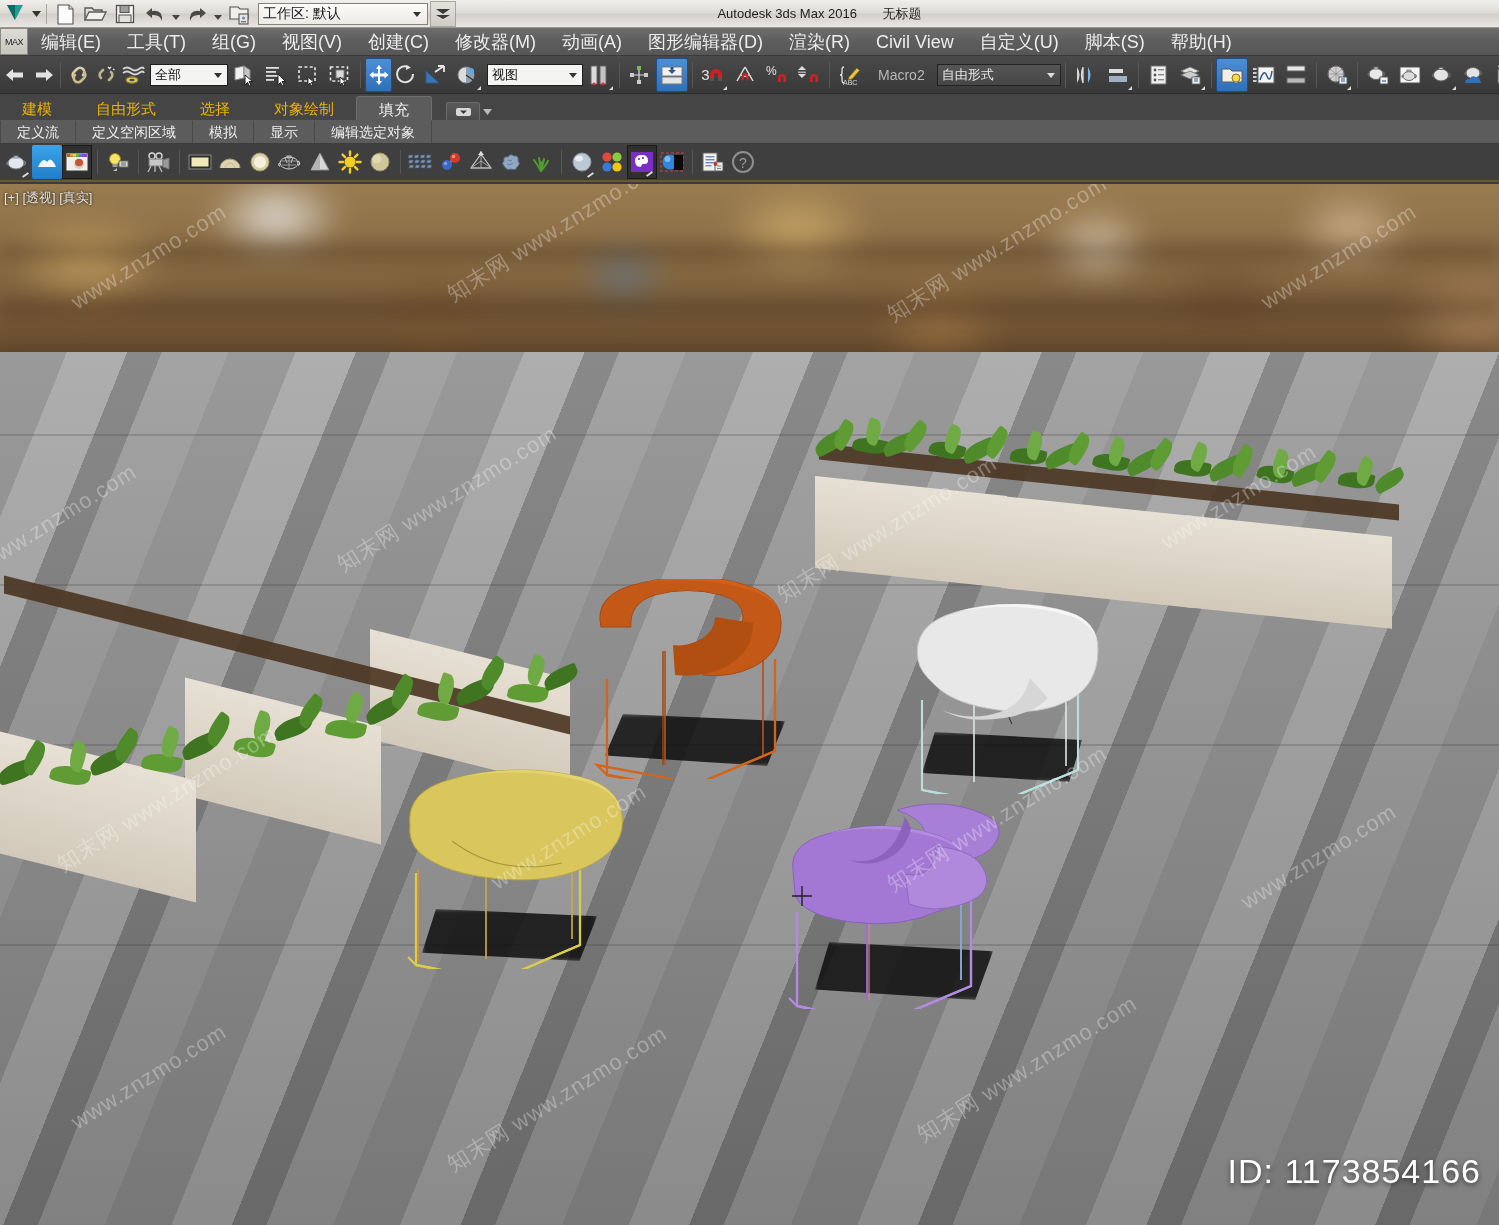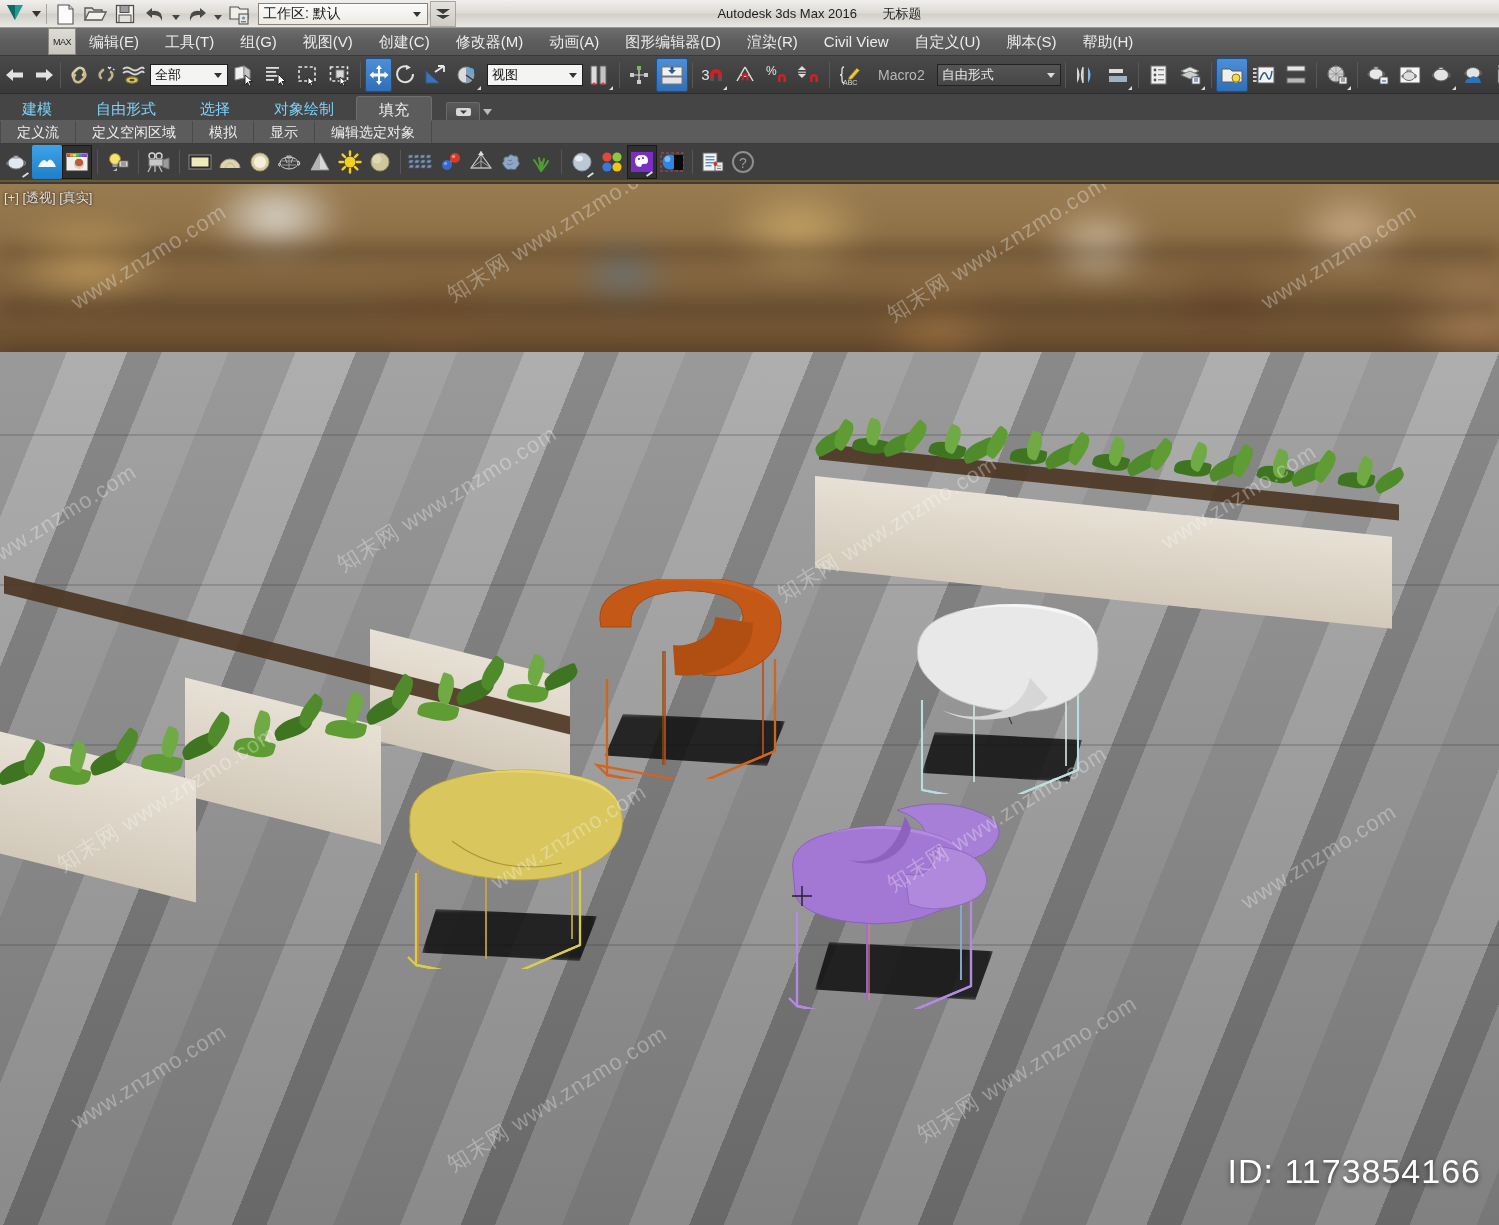--- a/index.html
+++ b/index.html
@@ -36,25 +36,25 @@
     align-items:center;justify-content:center;gap:1px;
     background:linear-gradient(180deg,#e4e2dd,#cfccc5);border:1px solid #aaa69e;}
   .apptitle{position:absolute;left:0;top:0;width:1499px;height:28px;
     text-align:center;line-height:28px;font-size:13px;color:#1d1d1d;
     pointer-events:none;padding-left:140px;}
   .apptitle .untitled{margin-left:22px;}
 
   
   .menubar{position:absolute;left:0;top:28px;width:1499px;height:28px;
     background:linear-gradient(180deg,#6e6e6e 0%,#5d5d5d 50%,#565656 100%);
-    border-bottom:1px solid #3a3a3a;display:flex;align-items:center;padding-left:48px;}
+    border-bottom:1px solid #3a3a3a;display:flex;align-items:center;}
   .maxtab{width:28px;height:27px;background:linear-gradient(180deg,#dedcd7,#c8c5be);
     border:1px solid #8d8a82;display:flex;align-items:center;justify-content:center;
     font-size:9px;color:#222;letter-spacing:-0.5px;}
-  .menu-item{padding:0 13px;height:28px;line-height:28px;font-size:15px;color:#ececec;
+  .menu-item{padding:0 13px;height:28px;line-height:28px;font-size:18px;color:#ececec;
     white-space:nowrap;}
 
   
   .toolbar{position:absolute;left:0;top:56px;width:1499px;height:38px;
     background:linear-gradient(180deg,#4a4a4a 0%,#414141 50%,#393939 100%);
     border-bottom:1px solid #2c2c2c;display:flex;align-items:center;padding-left:2px;}
   .tb{width:27px;height:34px;display:flex;align-items:center;justify-content:center;
     position:relative;flex:0 0 auto;}
   .tb.wide{width:32px;}
   .tb.active{background:linear-gradient(180deg,#4d8fd6,#2f6fb8);
@@ -71,21 +71,21 @@
     border:1px solid #222;}
   .tbdrop .dc{position:absolute;right:5px;top:8px;width:0;height:0;
     border-left:4px solid transparent;border-right:4px solid transparent;border-top:5px solid #333;}
   .tbdrop.dark .dc{border-top-color:#ddd;}
   .macrolbl{font-size:14px;color:#b8b8b8;padding:0 12px;white-space:nowrap;flex:0 0 auto;}
   .numlbl{font-size:15px;color:#e4e4e4;margin-right:-3px;}
 
   
   .ribbon{position:absolute;left:0;top:94px;width:1499px;height:28px;
     background:#454545;display:flex;align-items:flex-end;}
-  .rtab{padding:0 22px;height:26px;line-height:26px;font-size:15px;color:#7dd3fc;}
+  .rtab{padding:0 22px;height:26px;line-height:26px;font-size:15px;color:#eab308;}
   .rtab.active{background:#5c5c5c;color:#f2f2f2;
     border:1px solid #6e6e6e;border-bottom:none;border-radius:3px 3px 0 0;}
   .rdrop{margin-left:14px;width:34px;height:20px;
     background:linear-gradient(180deg,#5a5a5a,#4a4a4a);border:1px solid #6a6a6a;
     border-radius:2px;display:flex;align-items:center;justify-content:center;}
   .rcaret{width:14px;height:20px;display:flex;align-items:center;justify-content:center;}
 
   .ribbon2{position:absolute;left:0;top:120px;width:1499px;height:24px;
     background:#5c5c5c;display:flex;align-items:center;border-bottom:1px solid #3d3d3d;}
   .r2tab{height:22px;line-height:22px;padding:0 16px;font-size:14px;color:#eee;

